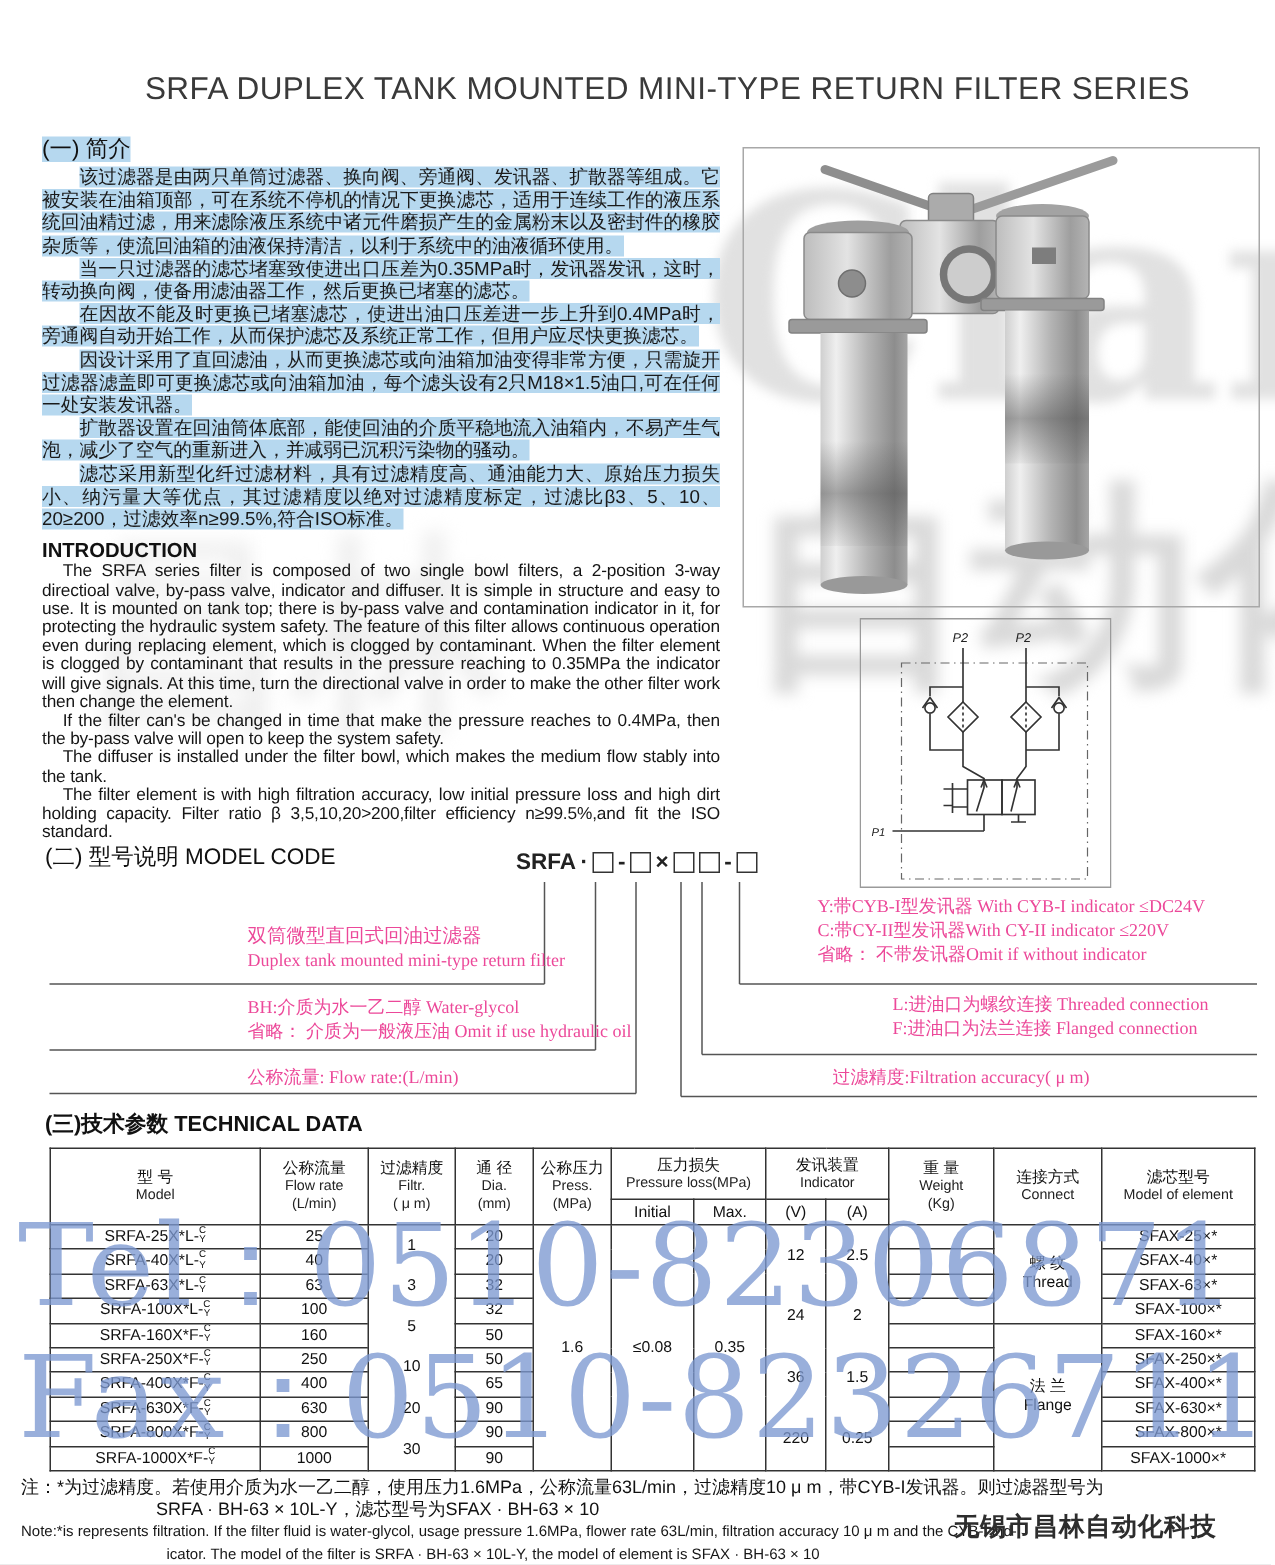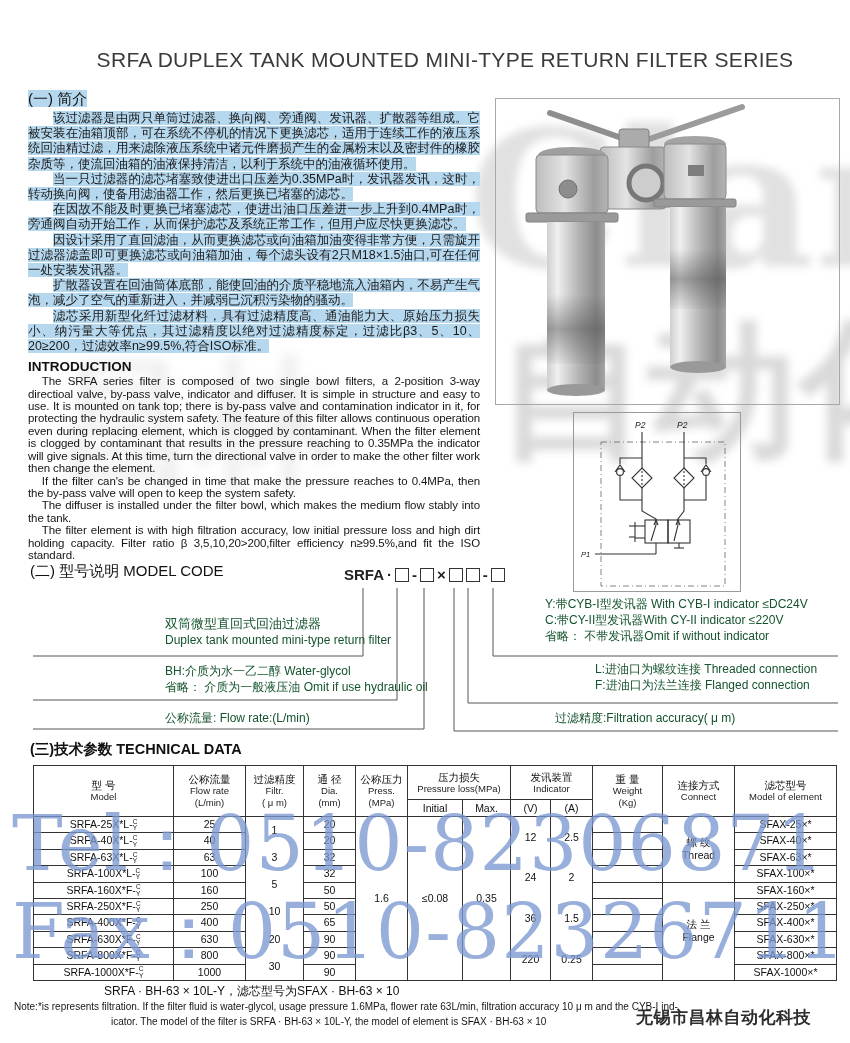--- a/index.html
+++ b/index.html
@@ -24,21 +24,21 @@
        border:1px solid #a8a8a8;z-index:2;}
   
   .schematic{position:absolute;left:573px;top:412px;width:168px;height:180px;z-index:2;font-style:italic;}
   
   .mc-sec{position:absolute;left:0;top:560px;width:850px;height:184px;z-index:3;}
   .mc-sec .lines{position:absolute;left:0;top:0;}
   .mc-head{position:absolute;left:30px;top:2px;font-size:15px;font-weight:500;color:#111;}
   .mc-code{position:absolute;left:344px;top:6px;display:flex;align-items:center;gap:3px;
            font-size:15px;font-weight:bold;color:#222;}
   .mcbox{display:inline-block;width:12px;height:12px;border:1.3px solid #333;}
-  .mc-lab{position:absolute;font-size:12px;color:#14532d;line-height:16px;white-space:nowrap;}
+  .mc-lab{position:absolute;font-size:12px;color:#ec4899;line-height:16px;white-space:nowrap;font-family:Liberation Serif, serif;}
   .mc-l1{left:165px;top:56px;} .mc-l2{left:165px;top:103px;} .mc-l3{left:165px;top:150px;}
   .mc-r1{left:545px;top:36px;} .mc-r2{left:595px;top:101px;} .mc-r3{left:555px;top:150px;}
   .mc-lab .b1{font-size:13px;}
   
   .tech-head{position:absolute;left:30px;top:740px;font-size:14.5px;font-weight:bold;
              color:#111;z-index:3;}
   table.tech{position:absolute;left:33px;top:765px;width:803px;border-collapse:collapse;
              table-layout:fixed;z-index:3;background:transparent;}
   table.tech th,table.tech td{border:1px solid #333;padding:0;text-align:center;
              vertical-align:middle;font-weight:normal;color:#111;font-size:10.5px;
@@ -457,20 +457,21 @@
             </span></td>
           <td>1000</td>
           <td>90</td>
           <td></td>
           <td>SFAX-1000×*</td>
         </tr>
       </tbody>
   </table>
 
   <div class="notes">
+    <div class="n-cn">注：*为过滤精度。若使用介质为水一乙二醇，使用压力1.6MPa，公称流量63L/min，过滤精度10 μ m，带CYB-I发讯器。则过滤器型号为</div>
     <div class="n-cn n-cn2">SRFA · BH-63 × 10L-Y，滤芯型号为SFAX · BH-63 × 10</div>
     <div class="n-en">Note:*is represents filtration. If the filter fluid is water-glycol,  usage pressure 1.6MPa, flower rate 63L/min,  filtration accuracy 10 μ m and the CYB-I ind-</div>
     <div class="n-en n-en2">icator. The  model of the filter is SRFA · BH-63 × 10L-Y, the model of element is SFAX · BH-63 × 10</div>
   </div>
 
   <div class="wm-tel">Tel：0510-82306871</div>
   <div class="wm-fax">Fax：0510-82326711</div>
   <div class="wm-company">无锡市昌林自动化科技</div>
 
 </div>

